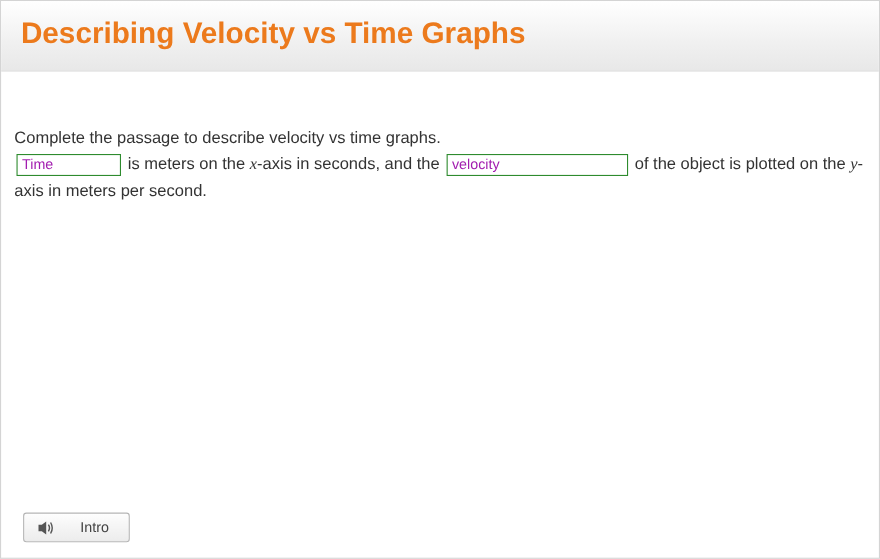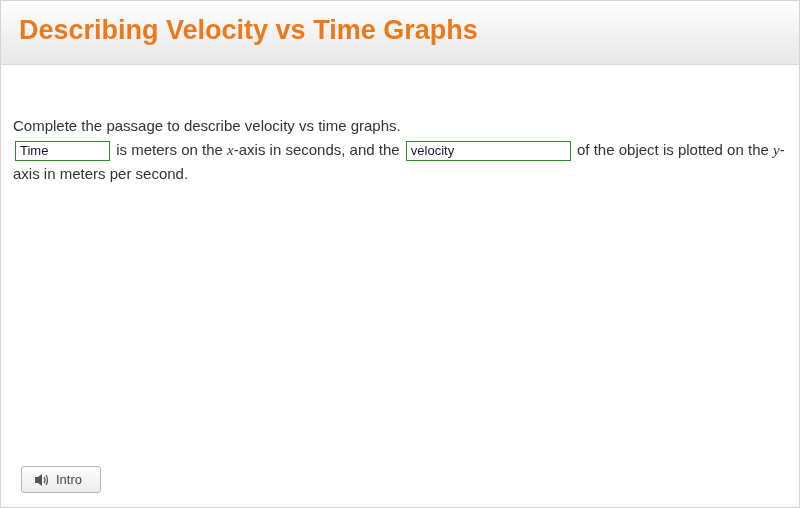--- a/index.html
+++ b/index.html
@@ -31,21 +31,21 @@
       color: #333;
       line-height: 1.6;
       margin-top: 35px;
     }
     .passage-line {
       margin-bottom: 0;
     }
     .fill-blank {
       display: inline-block;
       border: 1px solid #2e8b2e;
-      color: #0f172a;
+      color: #a21caf;
       font-size: 13px;
       padding: 1px 6px 1px 4px;
       min-width: 95px;
       height: 20px;
       line-height: 16px;
       vertical-align: middle;
       margin: 0 2px;
       background: #ffffff;
     }
     .fill-blank.wide {
@@ -56,21 +56,21 @@
       font-family: 'Times New Roman', serif;
     }
     .footer {
       position: absolute;
       bottom: 14px;
       left: 20px;
     }
     .intro-btn {
       display: inline-flex;
       align-items: center;
-      gap: 6px;
+      gap: 23px;
       background: linear-gradient(to bottom, #fdfdfd 0%, #ececec 100%);
       border: 1px solid #b5b5b5;
       border-radius: 3px;
       padding: 5px 18px 5px 12px;
       font-size: 13px;
       color: #444;
       cursor: pointer;
       box-shadow: 0 1px 0 rgba(255,255,255,0.6) inset;
     }
     .intro-btn .icon svg {

